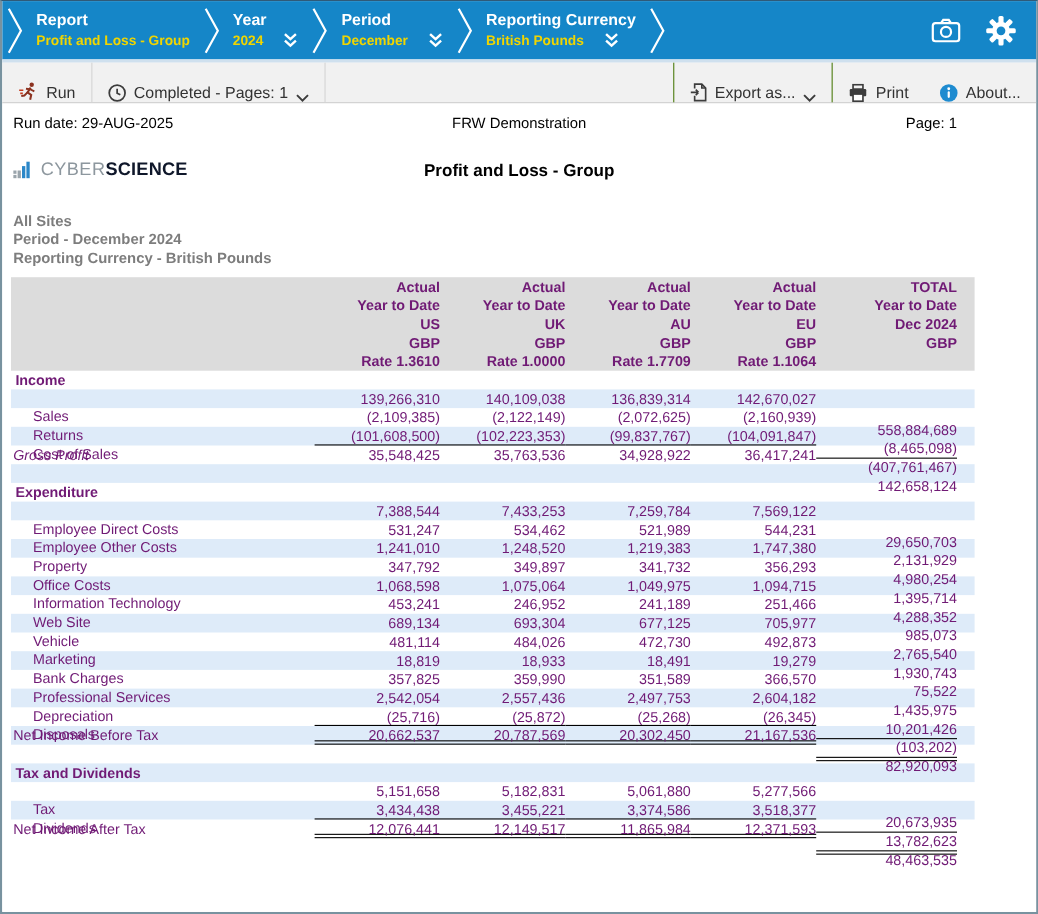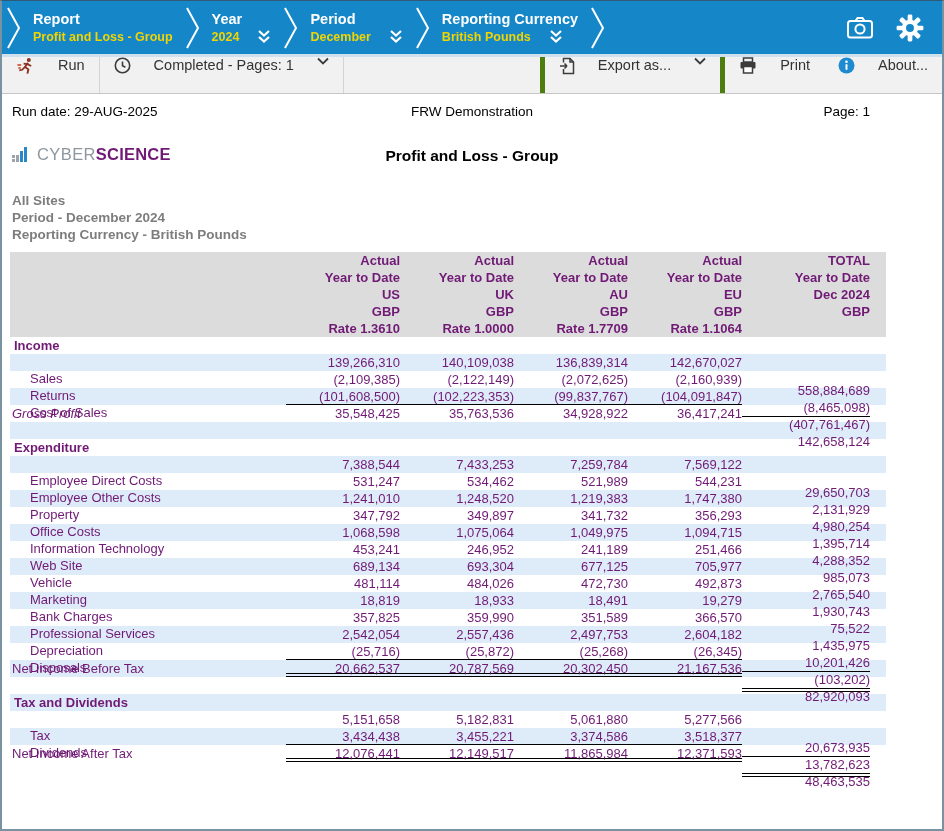--- a/index.html
+++ b/index.html
@@ -20,36 +20,36 @@
   .tb-valrow { display:flex; align-items:center; gap:18px; }
   .tb-value { color:#f0d500; font-weight:bold; font-size:12.5px; line-height:16px; white-space:nowrap; }
   .tb-right { margin-left:auto; display:flex; align-items:center; gap:22px; padding-right:12px; }
   .tb-right svg { cursor:pointer; }
 
   
   .bar-divider { height:3px; background:#cfe0ee; flex-shrink:0; }
 
   
   .toolbar { height:37px; background:#f1f1f1; border-bottom:1px solid #c6c6c6; display:flex; align-items:stretch; font-size:14.5px; color:#333; flex-shrink:0; }
-  .tbtn { display:flex; align-items:flex-start; gap:23px; padding:0 14px; cursor:pointer; white-space:nowrap; }
+  .tbtn { display:flex; align-items:flex-end; gap:7px; padding:0 14px; cursor:pointer; white-space:nowrap; }
   .sep-r { border-right:1px solid #d4d4d4; }
-  .sep-l { border-left:5px solid #4d7c0f; }
+  .sep-l { border-left:1px solid #4d7c0f; }
   .toolbar-right { margin-left:auto; display:flex; align-items:stretch; }
 
   
   .report { flex:1; background:#fff; padding:8px 8px 0 8px; overflow:hidden; position:relative; }
   .doc-header { position:relative; margin:2px 2px 0 2px; font-size:13.5px; height:18px; }
   .doc-header .dh-left { position:absolute; left:0; top:0; }
   .doc-header .dh-center { position:absolute; left:0; right:0; top:0; text-align:center; }
   .doc-header .dh-right { position:absolute; right:62px; top:0; }
 
   .logo-row { position:relative; margin-top:22px; height:24px; }
   .logo { position:absolute; left:2px; top:1px; display:flex; align-items:center; gap:4px; }
   .logo-cyber { font-size:16.5px; color:#8d979e; letter-spacing:0.4px; }
-  .logo-science { font-size:16.5px; color:#701a75; font-weight:bold; letter-spacing:0.2px; }
+  .logo-science { font-size:16.5px; color:#0f172a; font-weight:bold; letter-spacing:0.2px; }
   .report-title { text-align:center; font-weight:bold; font-size:15.5px; padding-top:3px; }
 
   .subtitles { margin:24px 0 0 2px; color:#7d7d7d; font-weight:bold; font-size:13.5px; line-height:17px; }
 
   
   .fin-table { margin:9px 0 0 0; width:876px; font-size:13px; color:#701a75; }
   .thead { background:#dcdcdc; display:flex; padding:0 16px 0 0; }
   .thead .hspacer { width:276px; }
   .hcol { width:114px; text-align:right; font-weight:bold; }
   .hcol.last { width:128px; }

